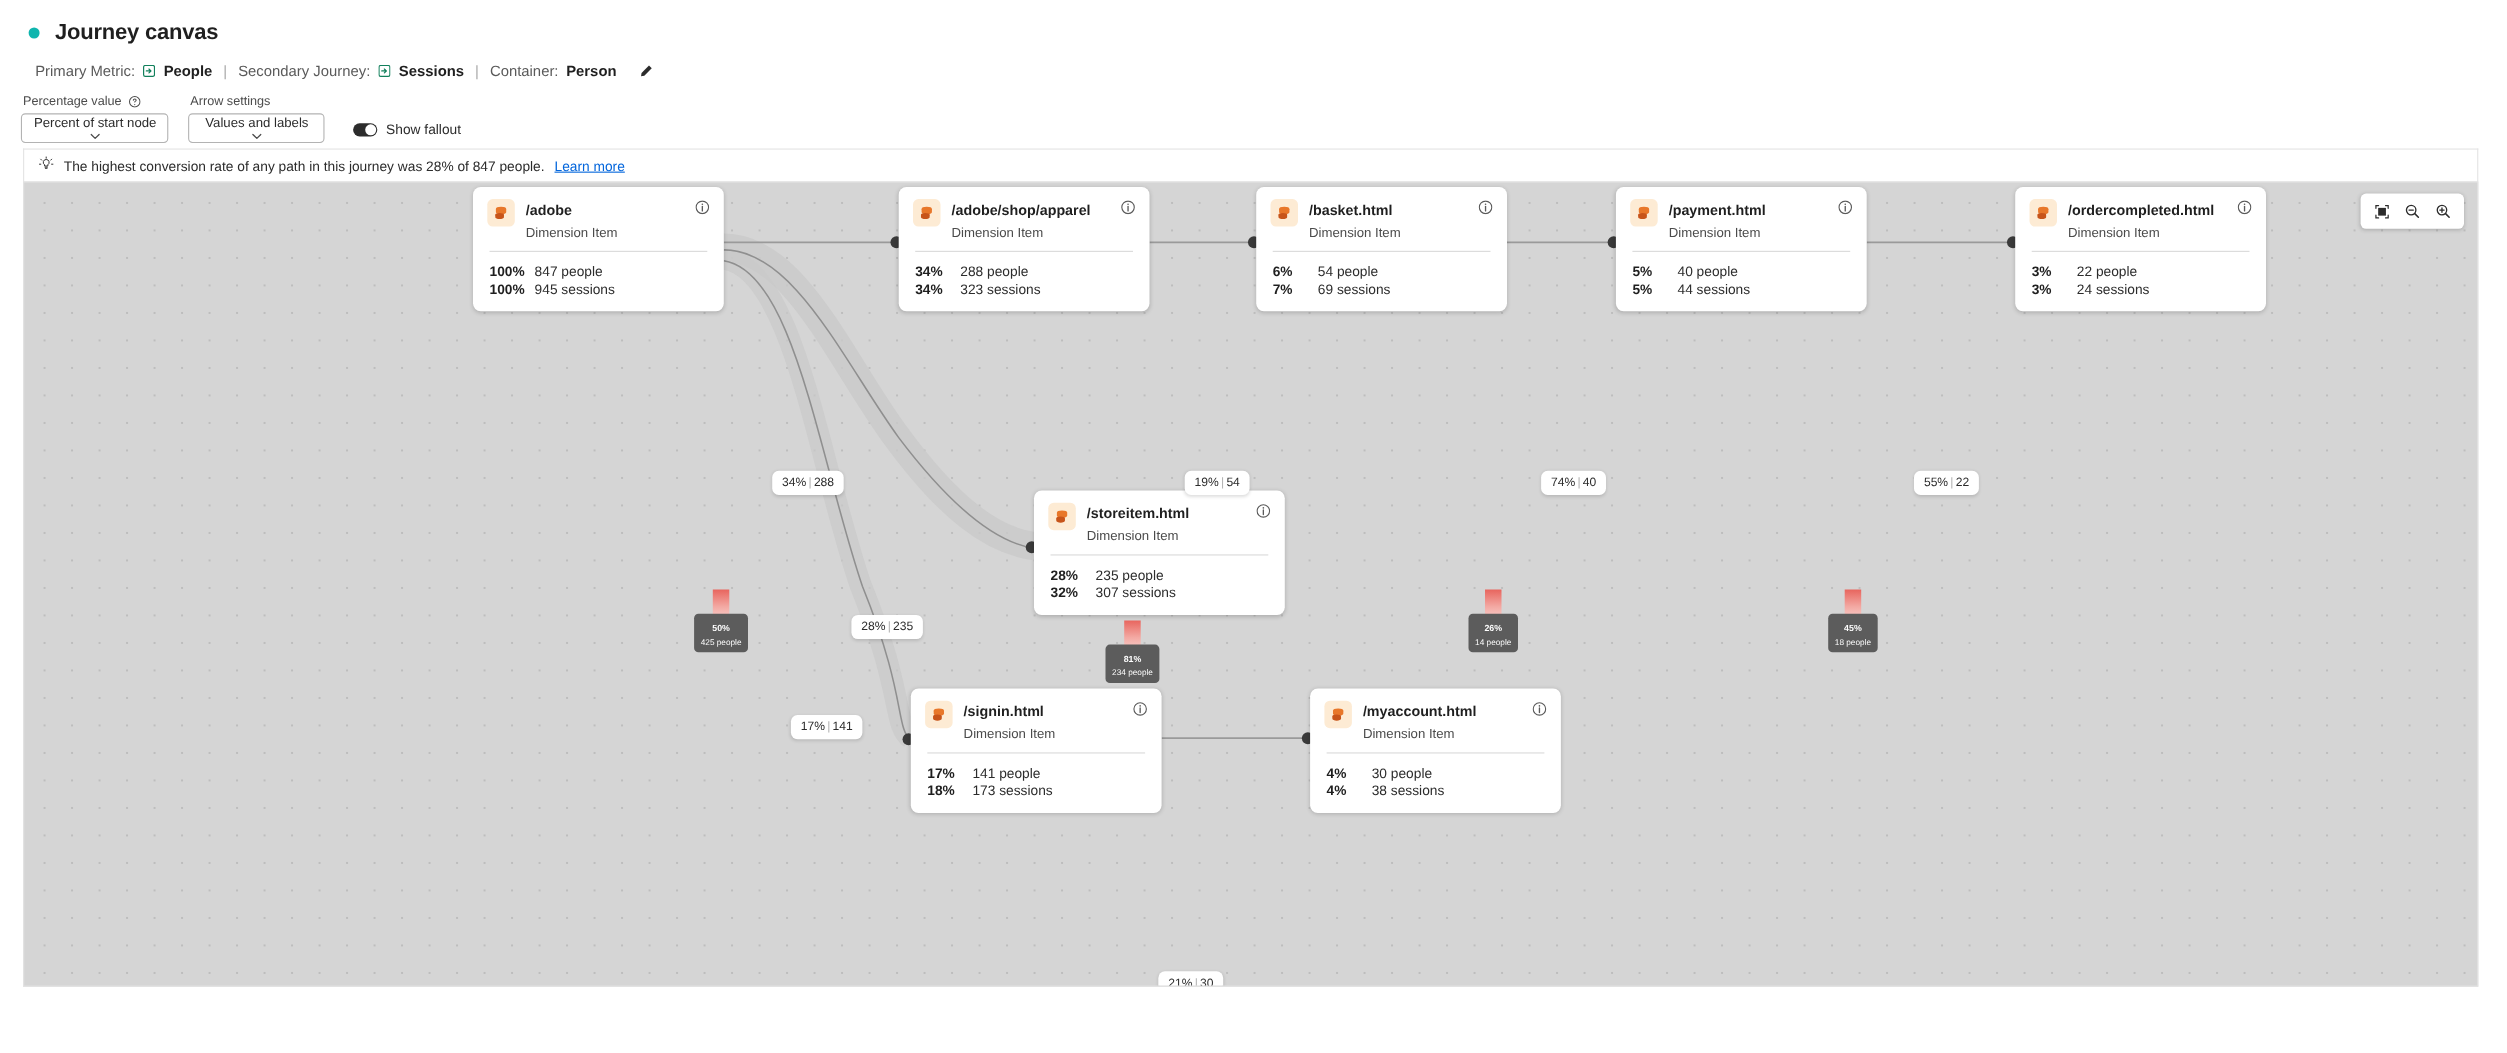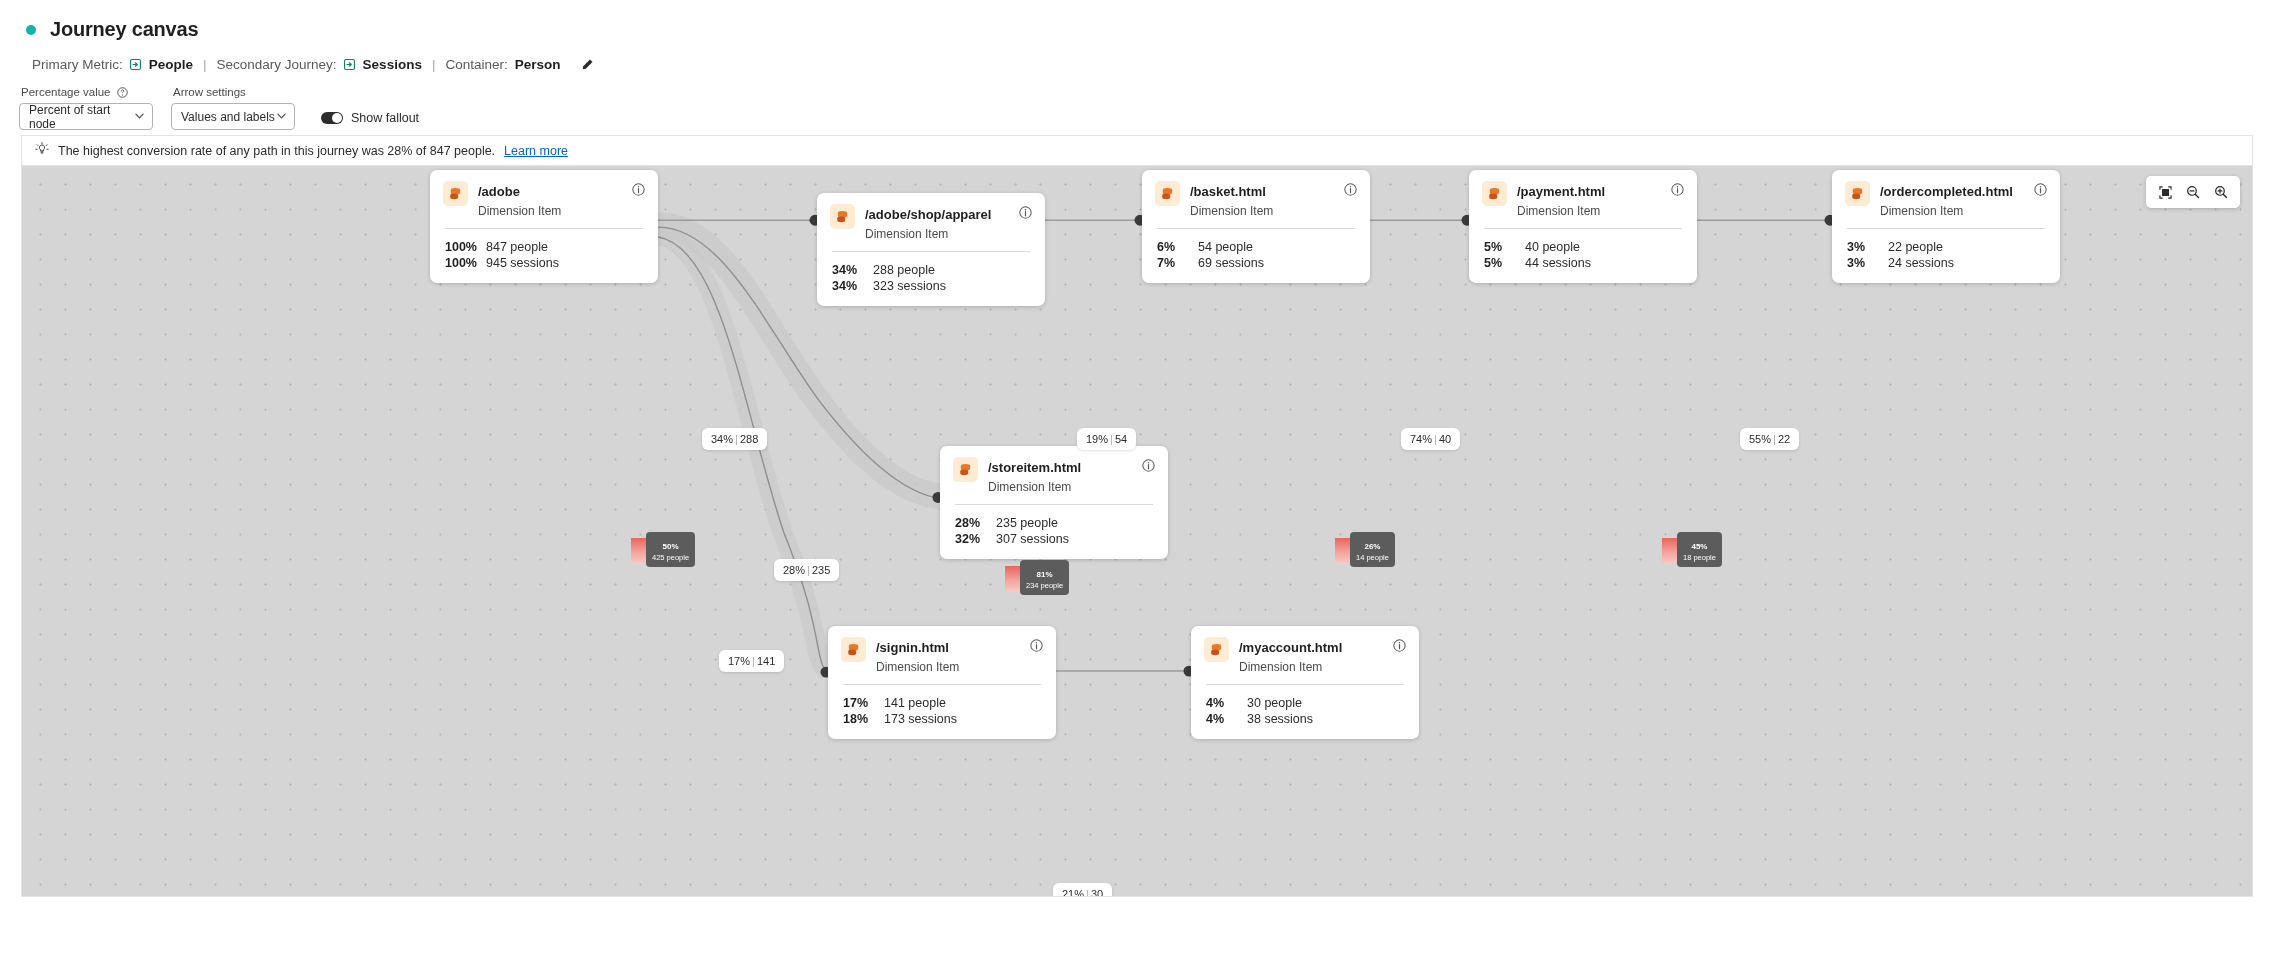--- a/index.html
+++ b/index.html
@@ -52,21 +52,21 @@
     display: flex; align-items: center; gap: 6px;
     padding-left: 2px;
   }
   .help-icon { cursor: pointer; display: inline-flex; }
   .select-box {
     width: 134px; height: 27px;
     border: 1px solid #b3b3b3; border-radius: 4px;
     background: #fff;
     display: flex; align-items: center; justify-content: space-between;
     padding: 0 8px 0 9px;
-    font-size: 12px; color: #2c2c2c; cursor: pointer;
+    font-size: 12px; color: #2c2c2c; cursor: pointer; flex-direction: column;
   }
   .select-box.wide { width: 124px; }
   .chev { color: #5a5a5a; font-size: 9px; line-height: 1; }
   .toggle-wrap {
     display: flex; align-items: center; gap: 8px;
     margin-left: 8px; padding-bottom: 5px;
   }
   .toggle {
     width: 22px; height: 12px; border-radius: 6px;
     background: #2c2c2c; position: relative; cursor: pointer; flex: none;
@@ -144,21 +144,21 @@
     padding: 5px 9px;
     font-size: 11px; color: #2c2c2c;
     box-shadow: 0 1px 3px rgba(0,0,0,0.13);
     white-space: nowrap; cursor: pointer;
   }
   .edge-label .bar { color: #b0b0b0; margin: 0 2px; }
 
   
   .fallout {
     position: absolute;
-    display: flex; flex-direction: row; align-items: center;
+    display: flex; flex-direction: column; align-items: center;
   }
   .fallout-bar {
     width: 15px; height: 26px;
     background: linear-gradient(180deg, #e8655e 0%, #f3a9a3 60%, #f7cbc7 100%);
     border-radius: 0 0 2px 2px;
   }
   .fallout-chip {
     background: #5c5c5c; color: #fff;
     border-radius: 4px; padding: 3px 6px 4px 6px;
     text-align: center; margin-top: -4px; cursor: pointer;
@@ -324,21 +324,21 @@
         <div class="node-divider"></div>
         <div class="stat-row">
           <span class="stat-pct">100%</span>
           <span class="stat-txt">847 people</span>
         </div>
         <div class="stat-row">
           <span class="stat-pct">100%</span>
           <span class="stat-txt">945 sessions</span>
         </div>
       </div>
-      <div class="node" style="left: 795px; top: 4px; margin-top: 23px;">
+      <div class="node" style="left: 795px; top: 4px;">
         <div class="node-head">
           <span class="node-icon">
             <svg width="15" height="15" viewBox="0 0 16 16">
   <ellipse cx="8" cy="4.3" rx="5" ry="2.1" fill="#e8772a"></ellipse>
   <path d="M3 4.3v3c0 1.2 2.2 2.1 5 2.1s5-.9 5-2.1v-3" fill="#e8772a"></path>
   <ellipse cx="6.6" cy="9.9" rx="4.2" ry="1.8" fill="#c7541a"></ellipse>
   <path d="M2.4 9.9v2.3c0 1 1.9 1.8 4.2 1.8s4.2-.8 4.2-1.8V9.9" fill="#c7541a"></path>
 </svg>
           </span>
           <span class="node-titles"><span class="node-title">/adobe/shop/apparel</span><div class="node-sub">Dimension Item</div></span>

